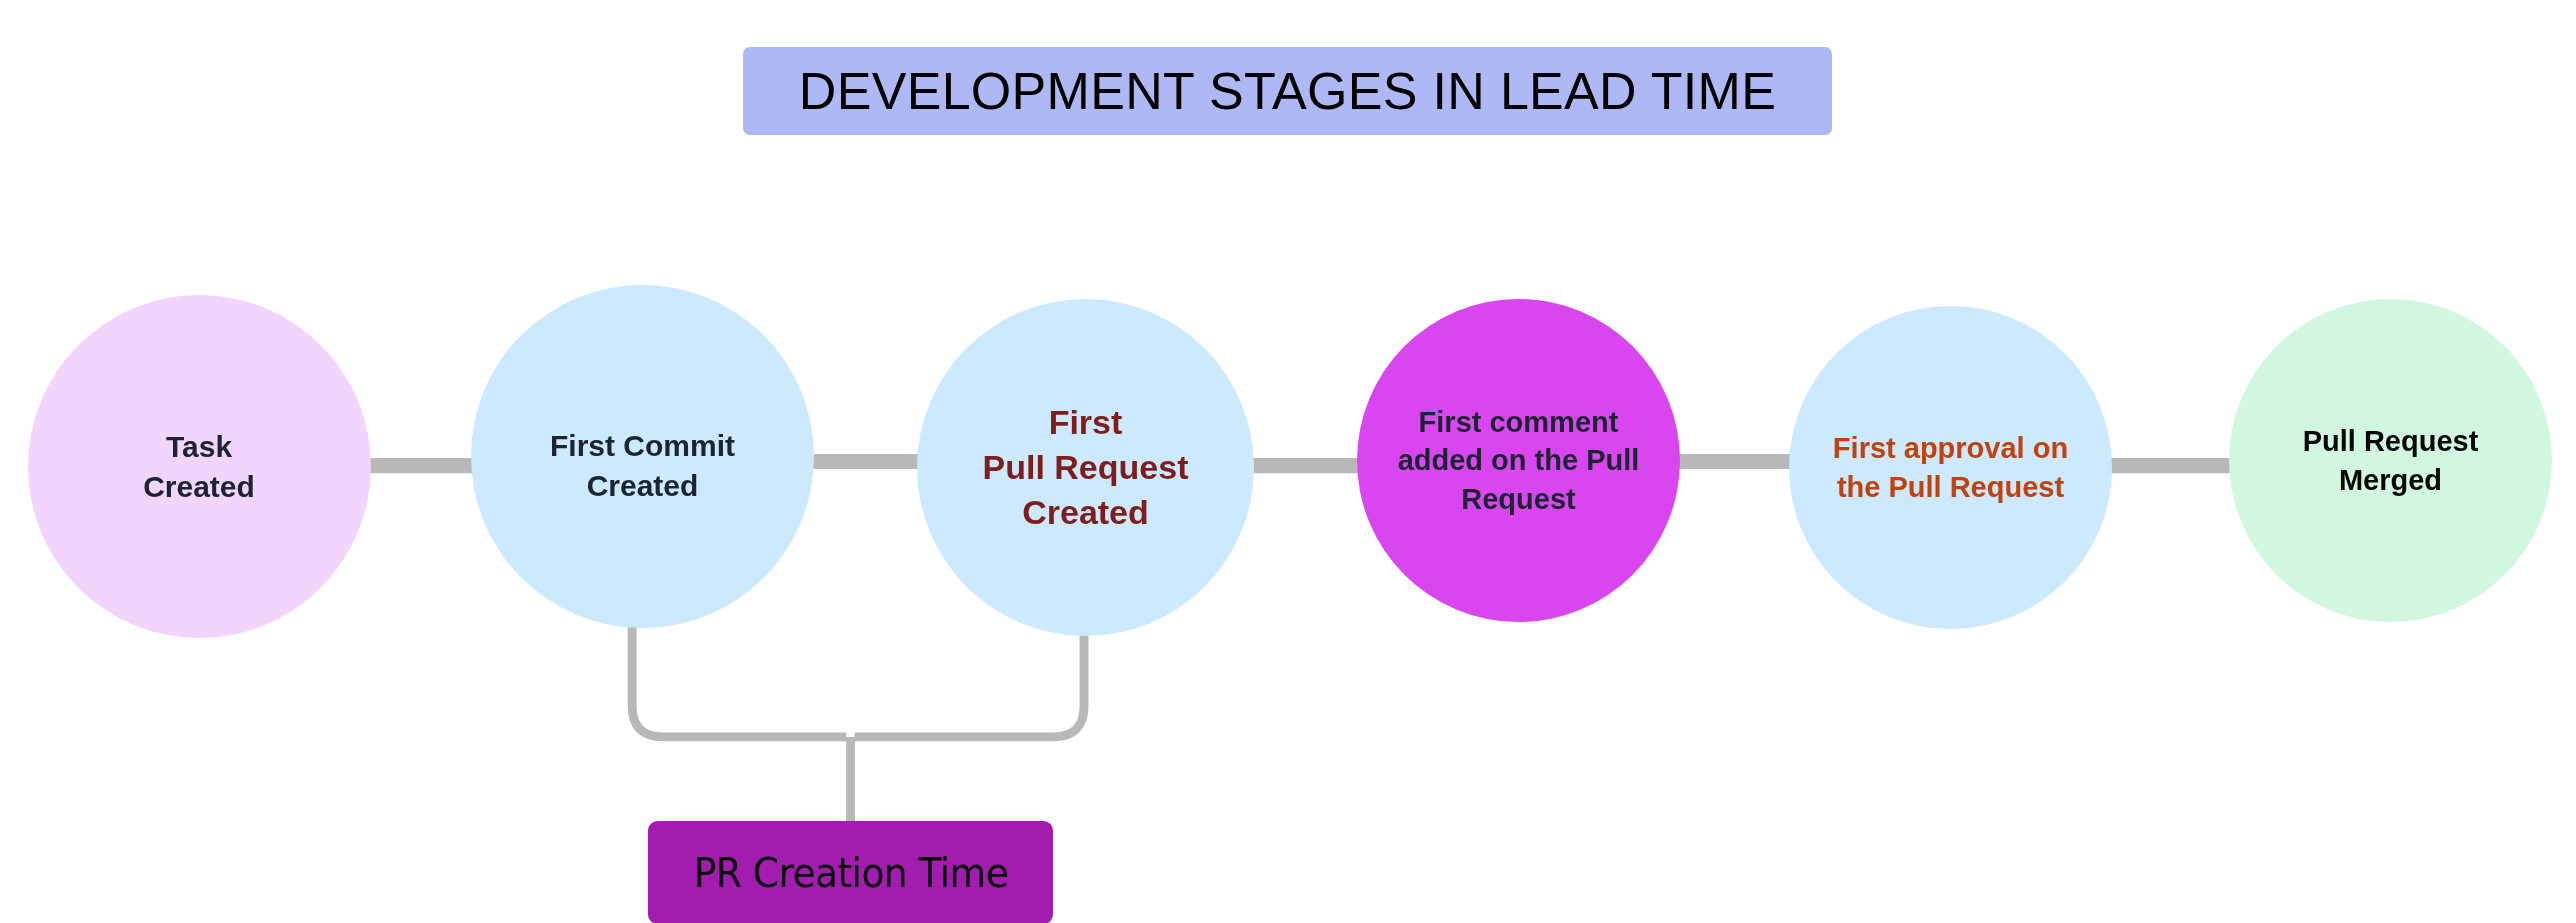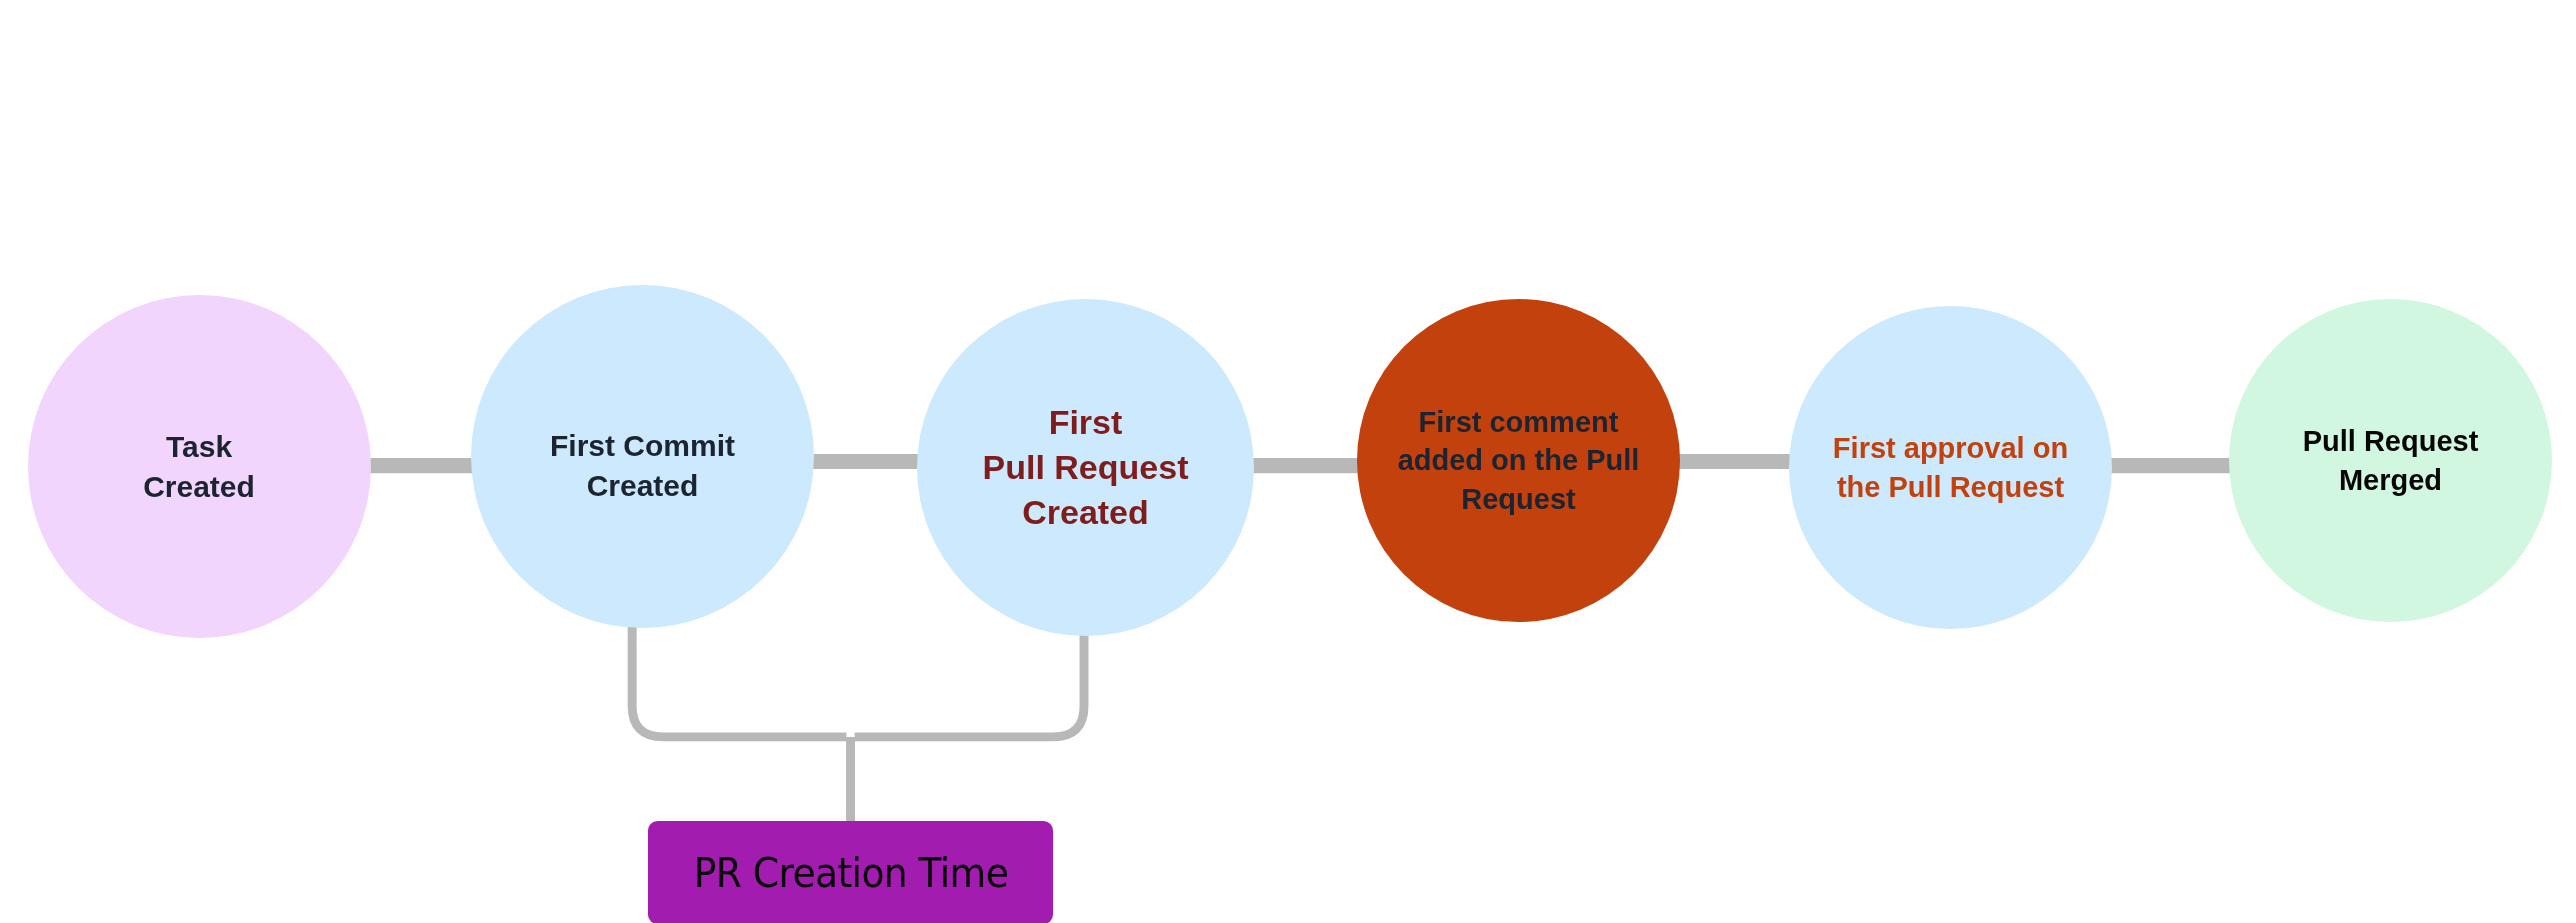--- a/index.html
+++ b/index.html
@@ -72,21 +72,21 @@
     font-family: "Liberation Sans", sans-serif;
     font-weight: 700;
     line-height: 1.32;
     white-space: pre-line;
     padding: 0 5.5px;
   }
 
   .n1 { left: 27.5px;   top: 295px; width: 343px; height: 343px; background: #f2d5fd; }
   .n2 { left: 471px;  top: 285px; width: 343px; height: 343px; background: #cce9fd; }
   .n3 { left: 917px; top: 299px; width: 337px; height: 337px; background: #cce9fd; }
-  .n4 { left: 1357px; top: 299px; width: 323px; height: 323px; background: #c2410c; }
+  .n4 { left: 1357px; top: 299px; width: 323px; height: 323px; background: #d946ef; }
   .n5 { left: 1789px; top: 306px; width: 323px; height: 323px; background: #cce9fd; }
   .n6 { left: 2229px; top: 299px; width: 323px; height: 323px; background: #d2f7e0; }
 
   .n1 .node-label { font-size: 30px; color: #1b2430; }
   .n2 .node-label { font-size: 30px; color: #1b2430; margin-top: 18px; }
   .n3 .node-label { font-size: 34px; color: #7f1d1d; }
   .n4 .node-label { font-size: 29px; color: #1b2430; }
   .n5 .node-label { font-size: 29px; color: #c2410c; }
   .n6 .node-label { font-size: 29px; color: #060606; }
 
@@ -128,20 +128,23 @@
       <line x1="3070" y1="678" x2="3252" y2="678"></line>
     </g>
 
     <g stroke="#b8b8b8" stroke-width="13" fill="none" stroke-linecap="butt" stroke-linejoin="round">
       <path d="M 920 910 L 920 1028 Q 920 1073 965 1073 L 1232 1073"></path>
       <path d="M 1578 915 L 1578 1028 Q 1578 1073 1533 1073 L 1244 1073"></path>
       <path d="M 1238 1073 L 1238 1200"></path>
     </g>
   </svg>
 
+  <div class="title-banner">
+    <span class="title-text">DEVELOPMENT STAGES IN LEAD TIME</span>
+  </div>
 
   <div class="node-circle n1">
     <span class="node-label">Task
 Created</span>
   </div>
 
   <div class="node-circle n2">
     <span class="node-label">First Commit
 Created</span>
   </div>

